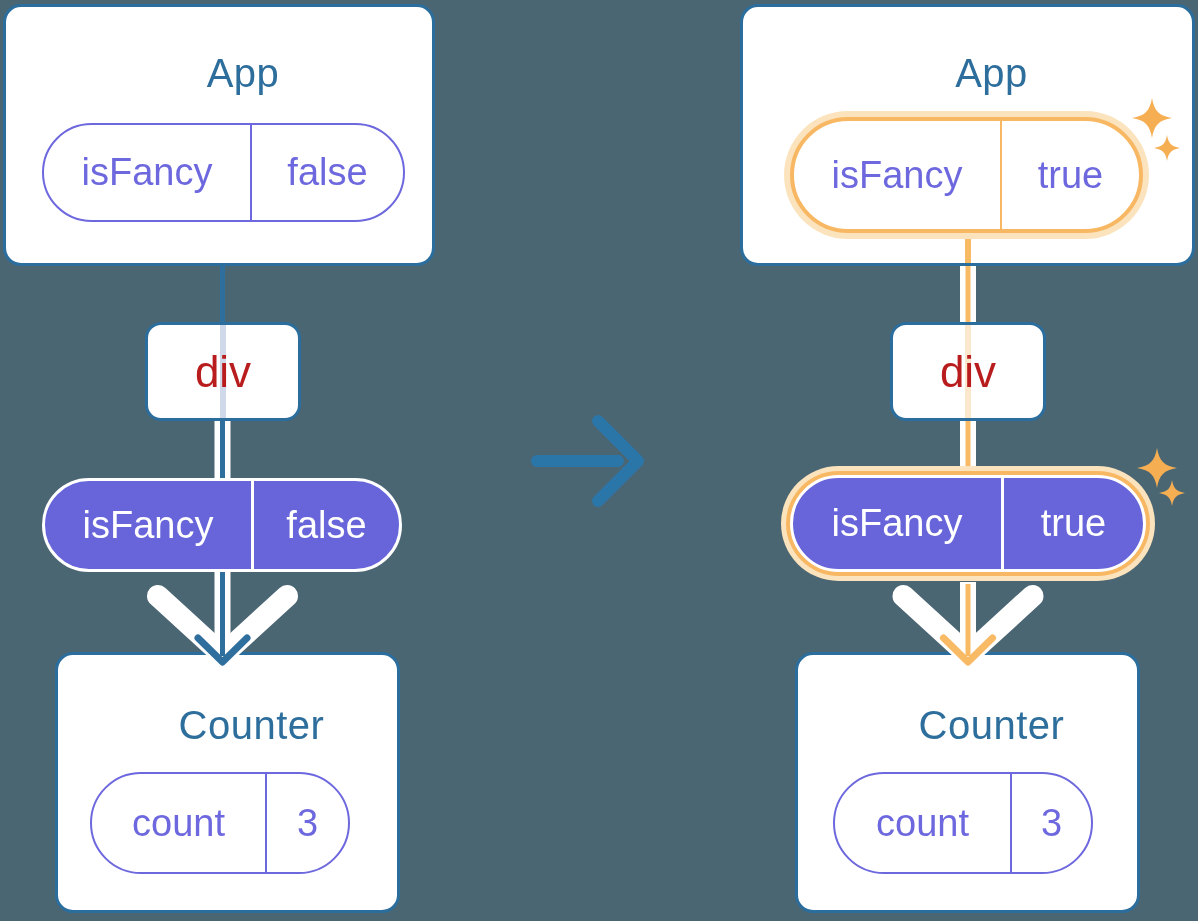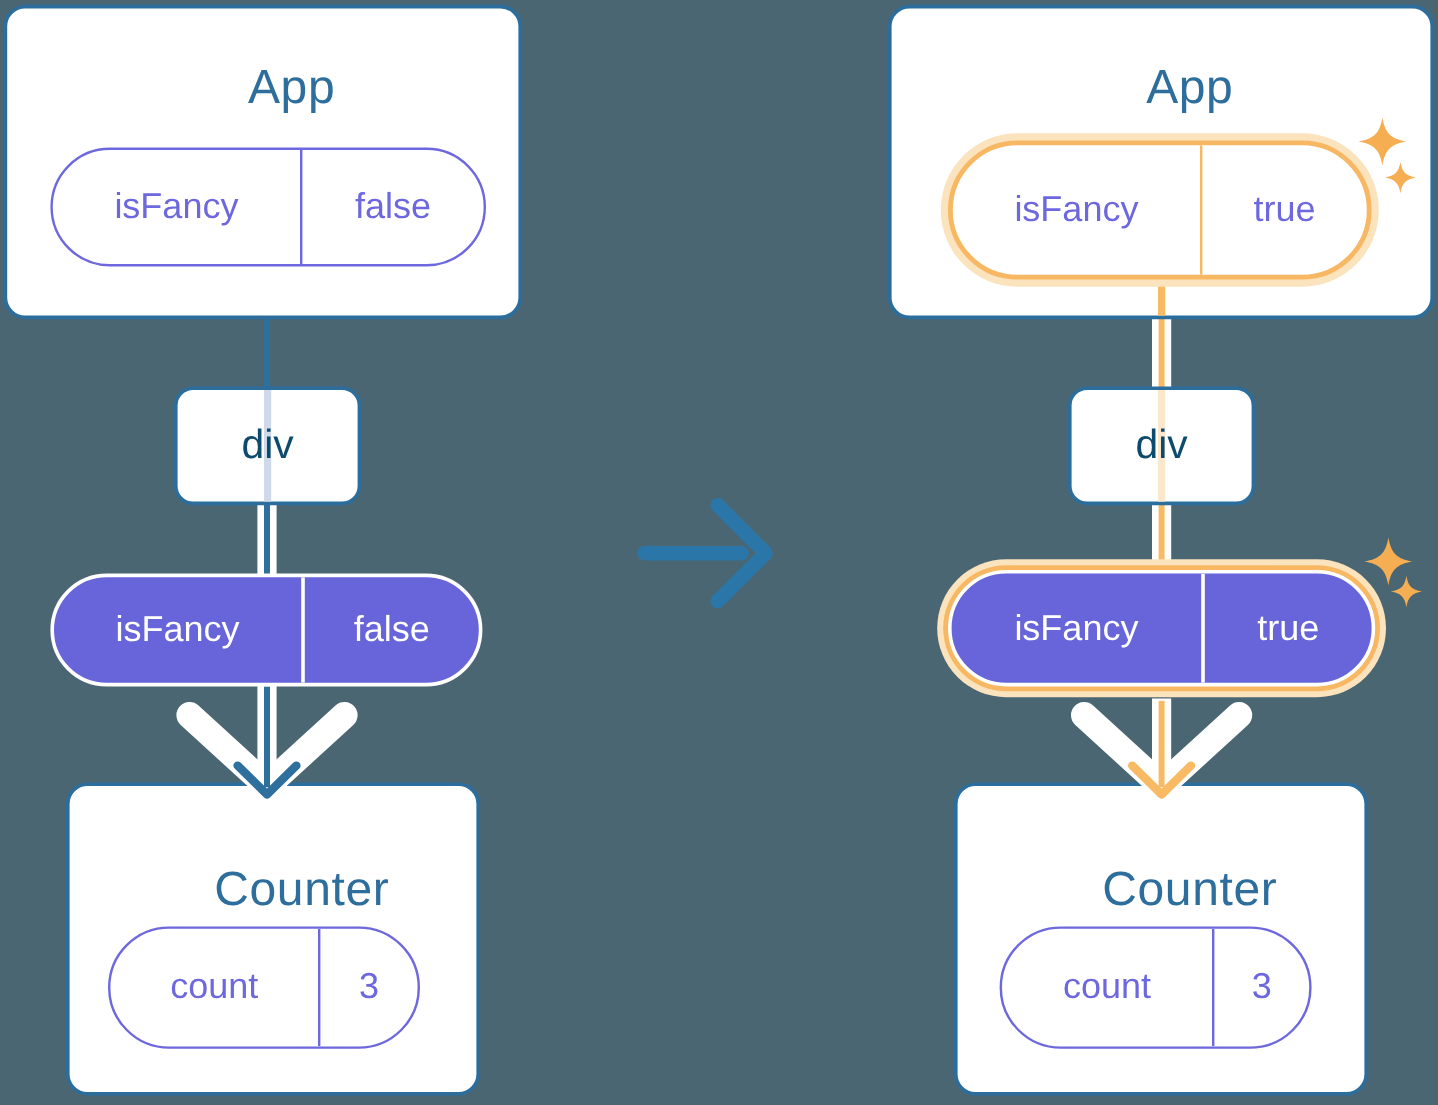--- a/index.html
+++ b/index.html
@@ -4,35 +4,35 @@
 <style>
   html,body{margin:0;padding:0;background:#4b6673;}
   .canvas{position:relative;width:1198px;height:921px;background:#4b6673;overflow:hidden;
           font-family:"Liberation Sans",sans-serif;}
   .layer{position:absolute;left:0;top:0;width:1198px;height:921px;pointer-events:none;}
   .z0{z-index:0}.z2{z-index:2}
   .card{position:absolute;box-sizing:border-box;background:#fff;border:3px solid #2b6e9d;
         border-radius:18px;z-index:1;}
   .card-title{font-size:40px;font-weight:500;color:#2d6e9c;text-align:center;letter-spacing:.5px;padding-left:48px;}
   .app-title{margin-top:44px;}
-  .counter-title{margin-top:64px;}
+  .counter-title{margin-top:48px;}
   .pill{position:absolute;box-sizing:border-box;display:flex;align-items:stretch;
-        border-radius:70px;overflow:hidden;font-size:30px;}
+        border-radius:70px;overflow:hidden;font-size:38px;}
   .pill .cell{display:flex;align-items:center;justify-content:center;}
   .outline-pill{background:#fff;border:2.5px solid #6d68de;color:#6d68de;}
   .outline-pill .cell2{border-left:2.5px solid #6d68de;}
   .filled-pill{background:#6765d9;border:3px solid #ffffff;color:#ffffff;z-index:3;}
   .filled-pill .cell2{border-left:3px solid #ffffff;}
   .fancy-outline{border:4px solid #f8b863;box-shadow:0 0 0 6px #fbe3bd;color:#6d68de;}
   .fancy-outline .cell2{border-left:2.5px solid #f8b863;}
   .fancy-filled{box-shadow:0 0 0 4px #f8b863,0 0 0 9px #fbe3bd;}
   .bold-val{font-weight:400;}
   .div-node{position:absolute;box-sizing:border-box;background:#fff;border:3px solid #2b6e9d;
             border-radius:16px;z-index:1;display:flex;align-items:center;justify-content:center;}
-  .div-label{position:relative;z-index:1;font-size:34px;color:#0c4a6e;}
+  .div-label{position:relative;z-index:1;font-size:44px;color:#b91c1c;}
   .pass-line{position:absolute;top:0;bottom:0;width:6px;z-index:0;}
   .pass-blue{background:#d0d9ea;}
   .pass-orange{background:#fbe8cc;}
   .inner-orange-line{position:absolute;width:6px;background:#f8ba64;z-index:0;}
   .sparkles{position:absolute;z-index:4;}
 </style>
 </head>
 <body>
 
 <div class="canvas">

